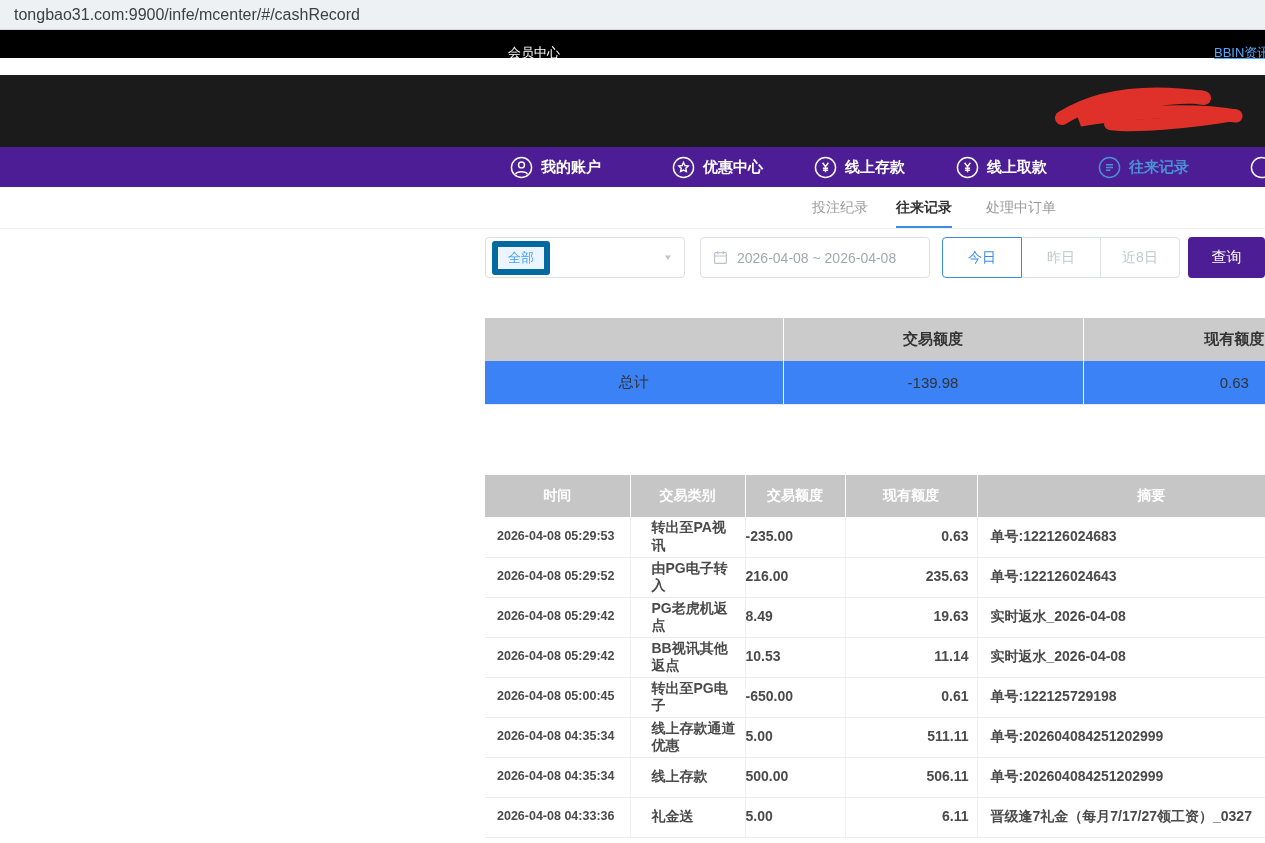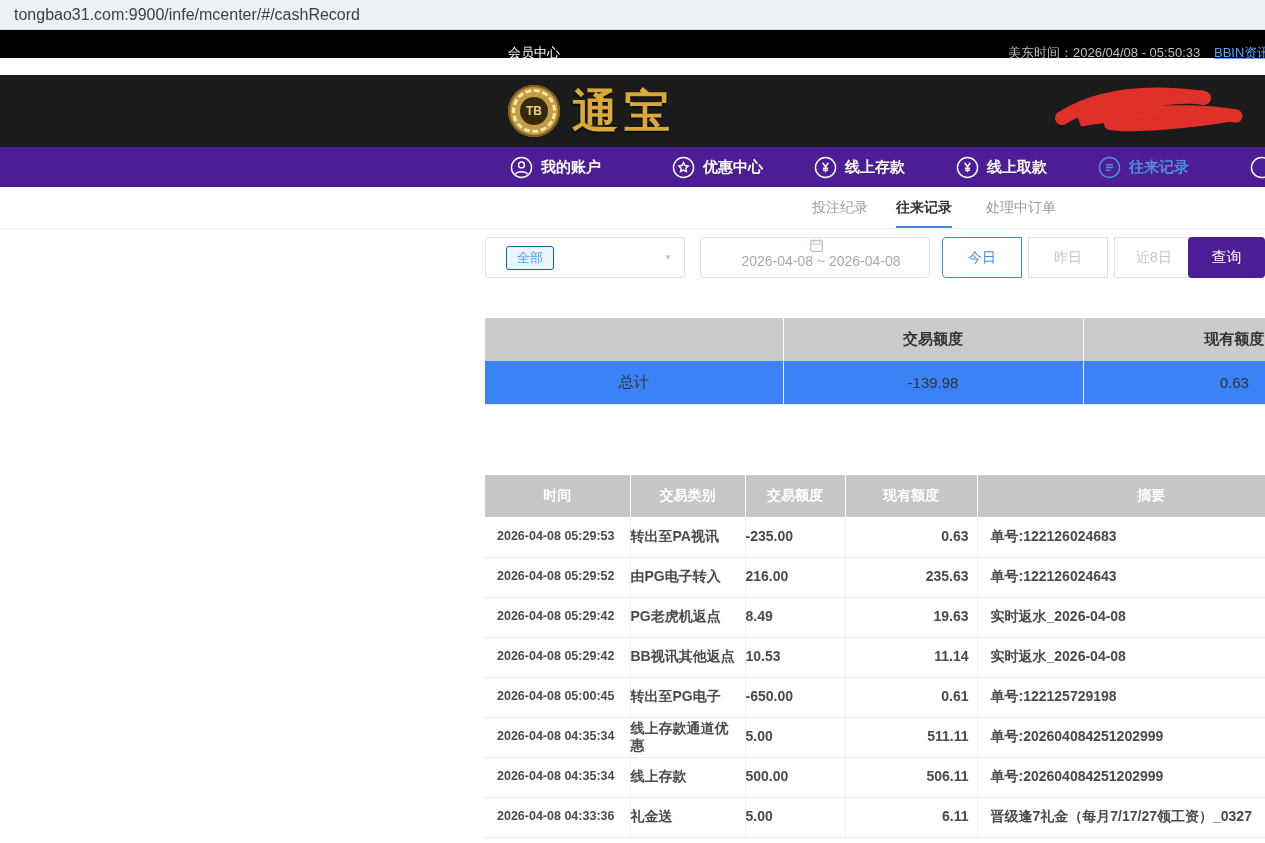--- a/index.html
+++ b/index.html
@@ -40,29 +40,29 @@
   .nav-ico { display:flex; align-items:center; }
   .nav-ico svg { display:block; }
   
   .subnav { position:absolute; top:187px; left:0; width:100%; height:42px; background:#fff; border-bottom:1px solid #f0f0f0; }
   .sub-item { position:absolute; top:0; height:41px; line-height:41px; font-size:14px; color:#999; cursor:pointer; white-space:nowrap;text-align:right; }
   .sub-item.active { color:#333; font-weight:bold; border-bottom:2px solid #3c8ce4; }
   
   .type-select { position:absolute; left:485px; top:237px; width:200px; height:41px;
                  border:1px solid #dcdfe6; border-radius:4px; background:#fff;
                  display:flex; align-items:center; cursor:pointer; }
-  .type-tag { margin-left:20px; padding:2px 10px; background:#ecf5ff; border:1px solid #0369a1;
+  .type-tag { margin-left:6px; padding:2px 10px; background:#ecf5ff; border:6px solid #0369a1;
               color:#409eff; font-size:13px; border-radius:3px; }
   .type-chevron { position:absolute; right:11px; color:#c0c4cc; font-size:10px; transform:scaleY(0.8); }
   .date-input { position:absolute; left:700px; top:237px; width:230px; height:41px;
                 border:1px solid #dcdfe6; border-radius:4px; background:#fff;
-                display:flex; align-items:center; padding-left:12px; cursor:pointer;flex-direction:column; }
+                display:flex; align-items:center; padding-left:12px; cursor:pointer; }
   .date-ico { display:flex; align-items:center; margin-right:9px; }
   .date-text { font-size:14px; color:#a3a8b0; white-space:nowrap; }
-  .quick-group { position:absolute; left:942px; top:237px; display:flex;gap:7px; }
+  .quick-group { position:absolute; left:942px; top:237px; display:flex; }
   .qb { width:80px; height:41px; background:#fff; border:1px solid #dcdfe6; color:#c3c7cf;
         font-size:14px; text-align:center; line-height:39px; cursor:pointer; margin-left:-1px; }
   .qb:first-child { margin-left:0; border-radius:4px 0 0 4px; }
   .qb:last-child { border-radius:0 4px 4px 0; }
   .qb.active { border-color:#3c8ce4; color:#3c8ce4; position:relative; z-index:2; }
   .search-btn { position:absolute; left:1188px; top:237px; width:77px; height:41px;
                 background:#4c1d95; color:#fff; border:none; border-radius:4px;
                 font-size:15px; cursor:pointer; font-family:inherit; }
   
   .summary-table { position:absolute; left:485px; top:318px; width:900px;
@@ -75,45 +75,38 @@
   
   .records-table { position:absolute; left:485px; top:475px; width:840px;
                    border-collapse:collapse; table-layout:fixed; font-size:14px; color:#4a4a4a; }
   .records-table th { background:#c6c6c6; color:#fff; height:42px; font-weight:bold;
                       text-align:center; font-size:14px; border-right:1px solid #fff; }
   .records-table th:last-child { border-right:none; }
   .records-table td { height:40px; border-bottom:1px solid #ececec; border-right:1px solid #f1f1f1;
                       background:#fff; line-height:1.25;font-weight:bold; }
   .records-table td:last-child { border-right:none; }
   td.c-time    { padding-left:12px; font-size:12.5px; white-space:nowrap; }
-  td.c-type    { padding-left:0; padding-right:6px; }
+  td.c-type    { padding-left:21px; padding-right:6px; }
   td.c-amount  { text-align:left; padding-right:10px; }
   td.c-balance { text-align:right; padding-right:8px; }
   td.c-summary { padding-left:13px; }
 </style>
 </head>
 <body>
 
 <div class="urlbar">
   <span>tongbao31.com:9900/infe/mcenter/#/cashRecord</span>
 </div>
 
 <div class="topbar">
   <span class="member">会员中心</span>
-  <span class="ustime">美东时间：2026/04/08 - 05:50:33</span>
   <a class="bbin">BBIN资讯</a>
 </div>
 
 <div class="brandbar">
-  <div class="logo">
-    <div class="chip">
-      <div class="chip-inner">TB</div>
-    </div>
-    <div class="logo-text">通宝</div>
-  </div>
   <div class="scribble">
     <svg width="195" height="50" viewBox="0 0 195 50" fill="none">
       <path d="M10 32 C 45 10, 95 4, 152 12" stroke="#df3129" stroke-width="14" stroke-linecap="round"></path>
       <path d="M150 11 C 100 10, 48 22, 28 34 C 78 26, 142 22, 184 30" stroke="#df3129" stroke-width="13" stroke-linecap="round"></path>
       <path d="M182 29 C 140 36, 84 42, 58 38" stroke="#df3129" stroke-width="12" stroke-linecap="round"></path>
     </svg>
   </div>
 </div>
 
 <div class="navbar">

